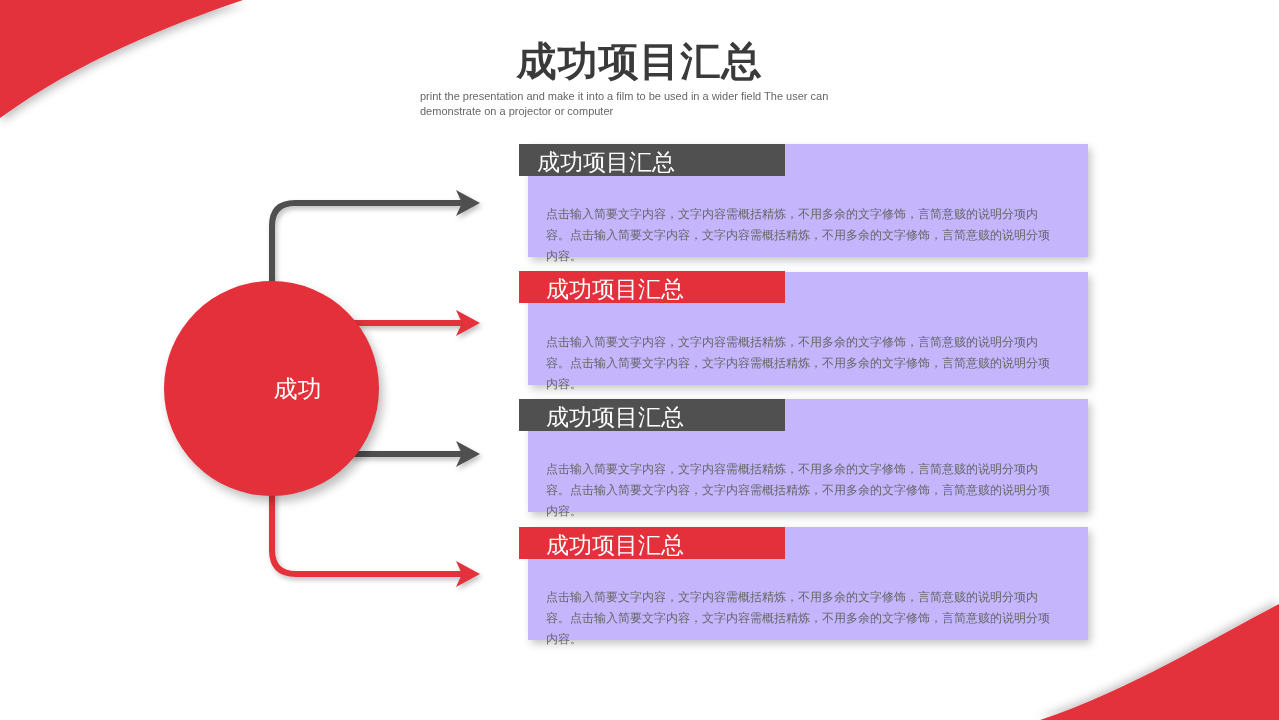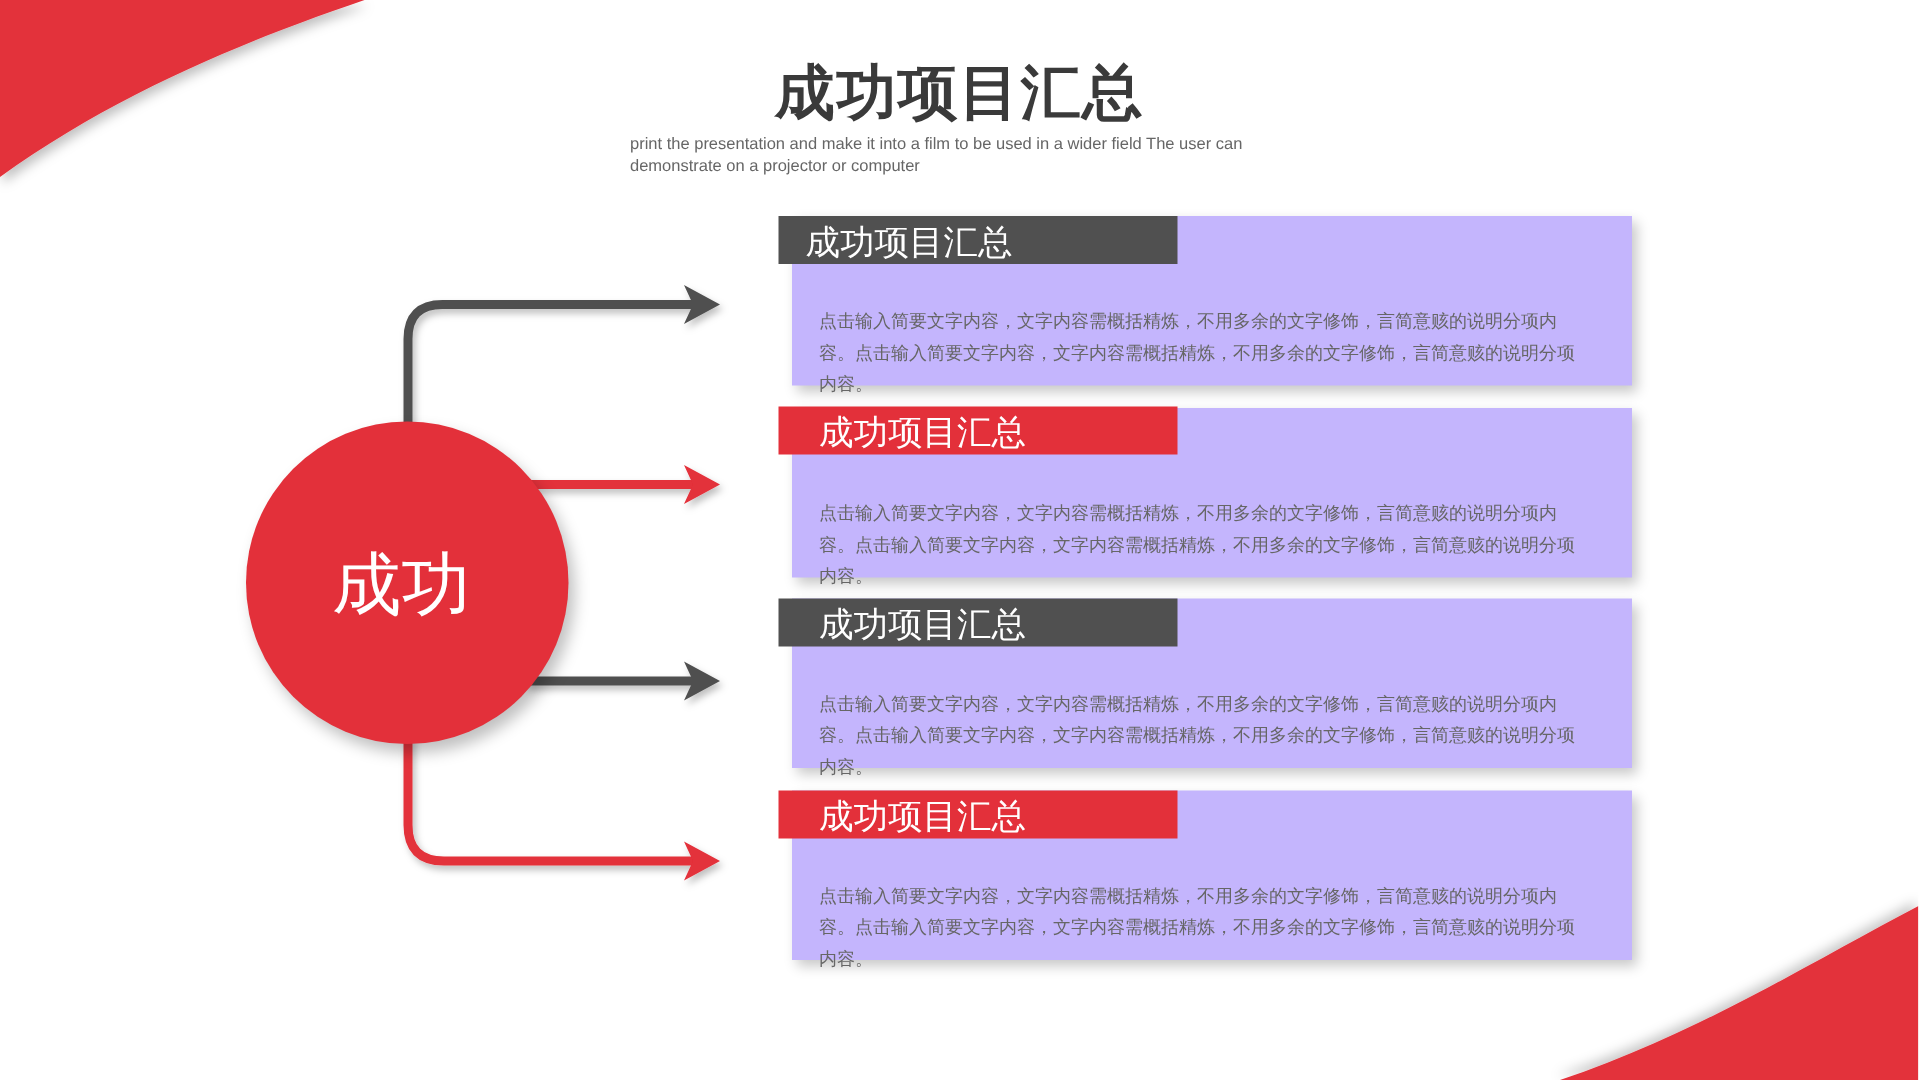--- a/index.html
+++ b/index.html
@@ -2,21 +2,21 @@
 <html><head>
 <meta charset="utf-8">
 <style>
   html,body{margin:0;padding:0;}
   body{width:1279px;height:720px;position:relative;overflow:hidden;background:#ffffff;font-family:"DejaVu Sans","Liberation Sans",sans-serif;}
   .corner{position:absolute;}
   .title{position:absolute;left:0;width:1279px;top:34px;text-align:center;font-size:40px;font-weight:bold;color:#3a3a3a;letter-spacing:1px;}
   .subtitle{position:absolute;left:420px;width:440px;top:89px;text-align:left;font-family:"Liberation Sans",sans-serif;font-size:11px;line-height:15px;color:#666;}
   .diagram{position:absolute;left:0;top:0;}
   .hub{position:absolute;left:164px;top:281px;width:215px;height:215px;border-radius:50%;background:#e3303a;box-shadow:4px 6px 10px rgba(0,0,0,0.25);display:flex;align-items:center;justify-content:center;}
-  .hub-text{color:#fff;font-size:46px;line-height:48px;text-align:left;width:100px;}
+  .hub-text{color:#fff;font-size:24px;line-height:48px;text-align:right;width:100px;}
   .card{position:absolute;left:528px;width:560px;height:113px;background:#c4b5fd;box-shadow:3px 4px 8px rgba(0,0,0,0.22);}
   .card-head{position:absolute;left:-9px;top:0;width:266px;height:32px;color:#fff;font-size:23px;line-height:36px;padding-left:18px;box-sizing:border-box;white-space:nowrap;}
   .card-head.dark{background:#505050;}
   .card-head.red{background:#e3303a;padding-left:27px;}
   .card-body{position:absolute;left:18px;top:40px;width:514px;font-size:12px;line-height:21px;color:#666;margin-top:20px;}
 </style>
 </head>
 <body>
 
 <svg class="corner" style="left:0;top:0" width="260" height="130" viewBox="0 0 260 130">

